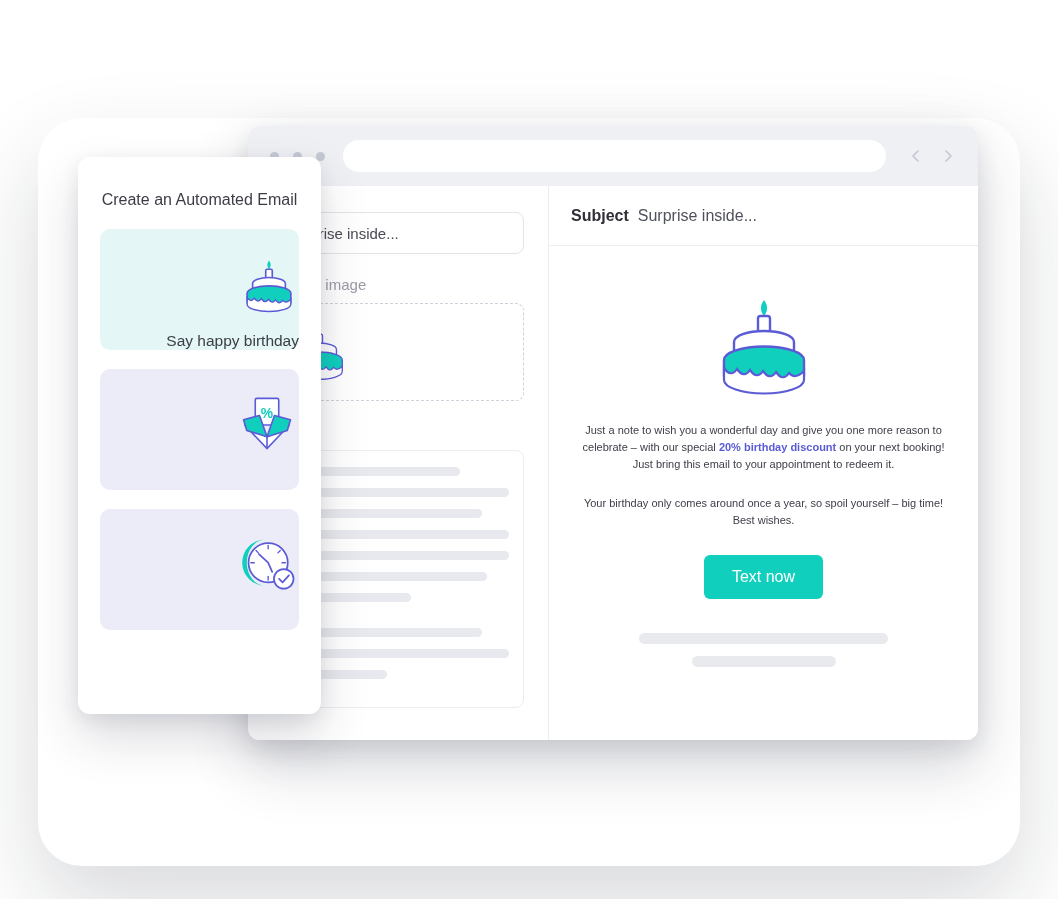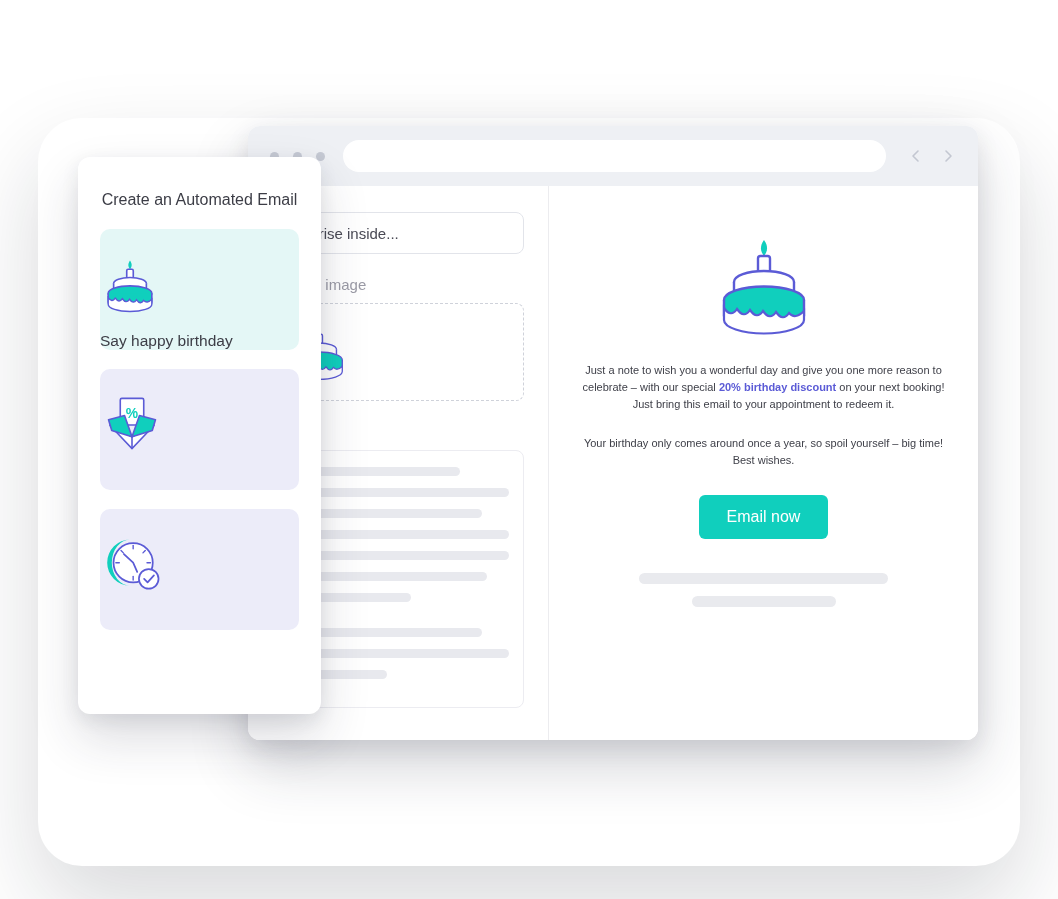--- a/index.html
+++ b/index.html
@@ -81,21 +81,21 @@
   .panel{
     position:absolute;left:78px;top:157px;width:243px;height:557px;
     background:#fff;border-radius:12px;overflow:hidden;
     box-shadow:0 24px 50px rgba(35,40,60,.16), 0 6px 18px rgba(35,40,60,.09);
   }
   .panel-title{
     text-align:center;font-size:16px;color:#3c3d46;padding:34px 0 20px 0;
   }
   .cards{padding:0 22px;}
   .card{
-    border-radius:10px;margin-bottom:19px;padding:26px 0 24px 0;text-align:left;
+    border-radius:10px;margin-bottom:19px;padding:26px 0 24px 0;text-align:right;
     cursor:pointer;
   }
   .card-label{
     margin-top:14px;font-size:15.5px;line-height:1.3;color:#3c3d46;
   }
   .card .ico{display:block;margin:0 auto;}
 
   
   .blob{
     position:absolute;left:38px;top:118px;width:982px;height:748px;
@@ -162,39 +162,43 @@
           <div class="bar" style="width:100%"></div>
           <div class="bar" style="width:90%"></div>
           <div class="bar gap" style="width:56%"></div>
           <div class="bar" style="width:88%"></div>
           <div class="bar" style="width:100%"></div>
           <div class="bar" style="width:45%"></div>
         </div>
       </div>
 
       <div class="preview">
+        <div class="subject-row">
+          <span class="subj-label">Subject</span>
+          <span class="subj-value">Surprise inside...</span>
+        </div>
 
         <div class="mailbody">
           <div class="mail-hero">
             <svg width="110" height="106" viewBox="0 0 110 106" fill="none">
               <path d="M55 10 C50 17 52 22 55 26 C58 22 60 17 55 10Z" fill="#10CFBD"></path>
               <rect x="49" y="26" width="12" height="20" rx="2.5" fill="#fff" stroke="#5B5BD6" stroke-width="2.4"></rect>
               <ellipse cx="55" cy="52" rx="30" ry="11" fill="#fff" stroke="#5B5BD6" stroke-width="2.4"></ellipse>
               <path d="M25 52 v9 a30 11 0 0 0 60 0 v-9" fill="#fff" stroke="#5B5BD6" stroke-width="2.4"></path>
               <ellipse cx="55" cy="70" rx="40" ry="13.5" fill="#10CFBD" stroke="#5B5BD6" stroke-width="2.4"></ellipse>
               <path d="M15 70 v16 a40 13.5 0 0 0 80 0 v-16" fill="#10CFBD" stroke="#5B5BD6" stroke-width="2.4"></path>
               <path d="M15 78 q7 10 13 1 q7 10 13 1 q7 10 13 1 q7 10 13 1 q7 10 13 1 q6 7 15 -2 v9 a40 13.5 0 0 1 -80 0 z" fill="#fff" stroke="#5B5BD6" stroke-width="2.2"></path>
             </svg>
           </div>
 
           <p class="mail-p"><span>Just a note to wish you a wonderful day and give you one more reason to celebrate – with our special </span><span class="hl">20% birthday discount</span><span> on your next booking! Just bring this email to your appointment to redeem it.</span></p>
 
           <p class="mail-p second">Your birthday only comes around once a year, so spoil yourself – big time! Best wishes.</p>
 
-          <button class="cta">Email now</button>
+          <button class="cta">Text now</button>
 
           <div class="mailbars">
             <div class="mbar" style="width:249px"></div>
             <div class="mbar" style="width:144px"></div>
           </div>
         </div>
       </div>
 
     </div>
   </div>

